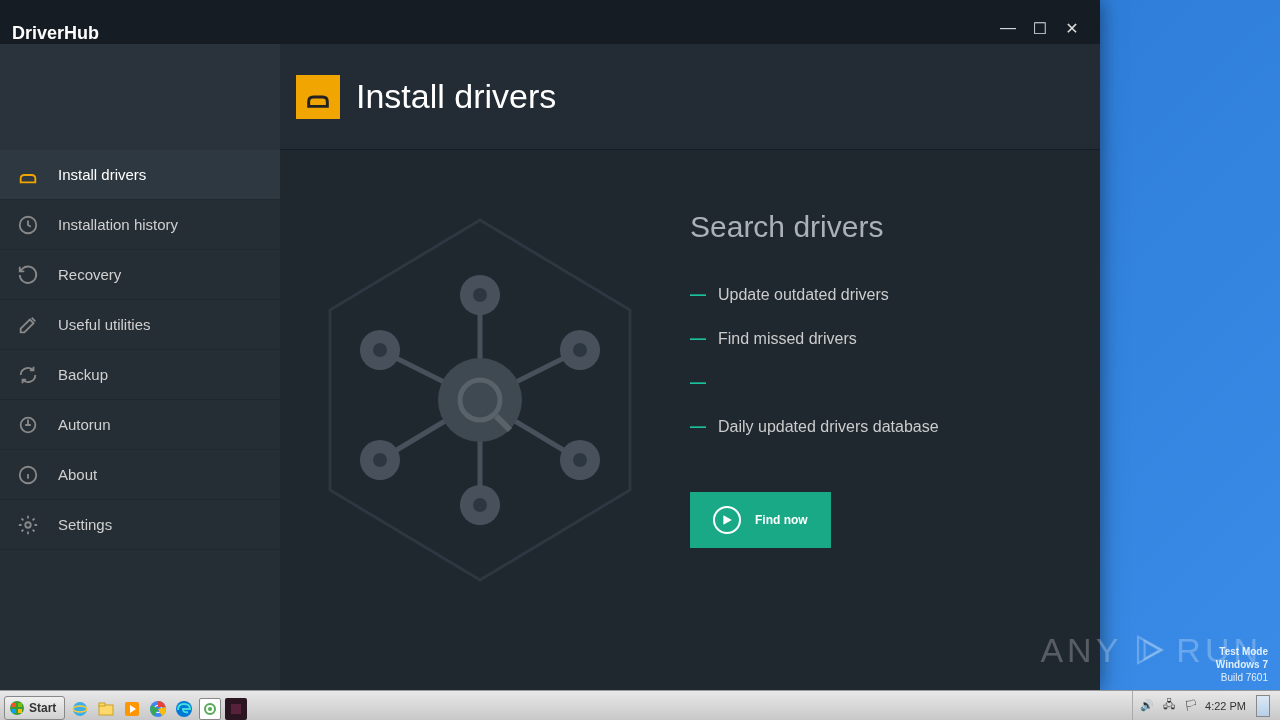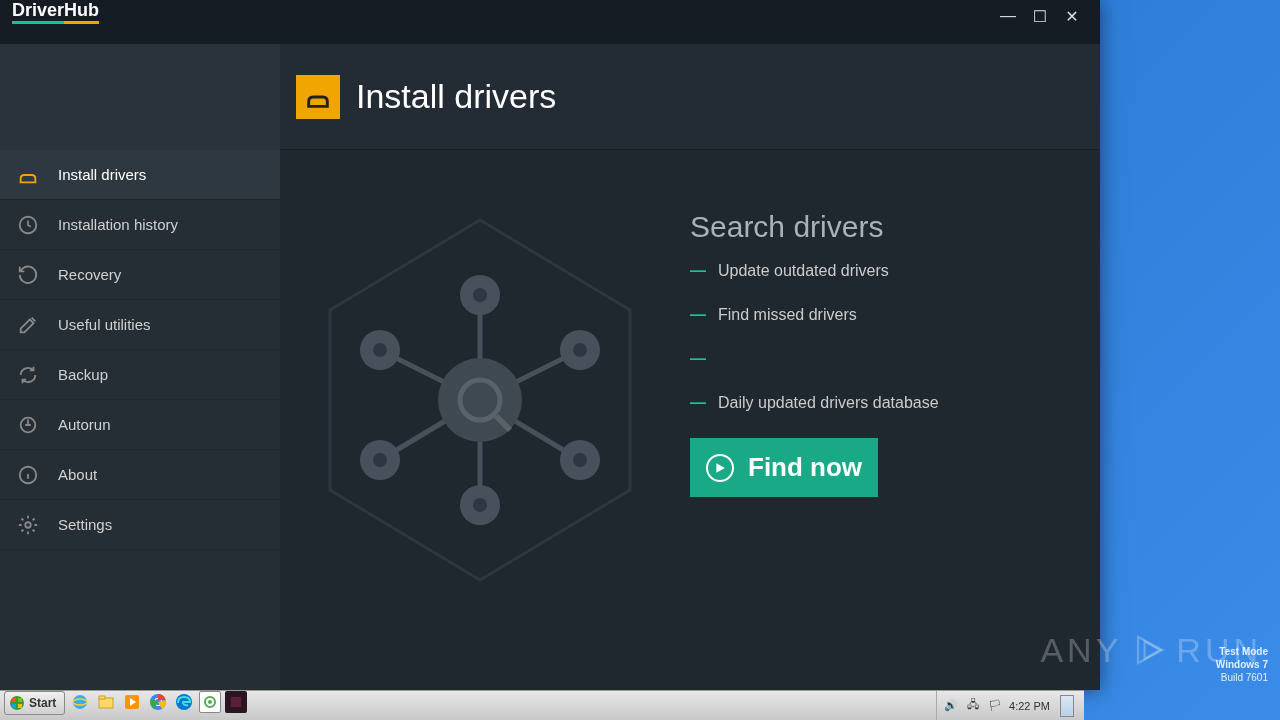--- a/index.html
+++ b/index.html
@@ -1,20 +1,20 @@
 <!DOCTYPE html>
 <html><head>
 <meta charset="utf-8">
 <style>
 * { margin: 0; padding: 0; box-sizing: border-box; font-family: "Segoe UI", Arial, sans-serif; }
 body { width: 1280px; height: 720px; overflow: hidden; background: linear-gradient(135deg, #1a5fb4 0%, #2d7dd8 50%, #3a8ce8 100%); position: relative; }
 
 .app-window { position: absolute; top: 0; left: 0; width: 1100px; height: 690px; background: #1f272f; color: #e0e0e0; display: flex; flex-direction: column; box-shadow: 0 0 20px rgba(0,0,0,0.5); }
 
-.titlebar { height: 44px; background: #161c23; display: flex; align-items: flex-start; padding: 0 12px; }
+.titlebar { height: 44px; background: #161c23; display: flex; align-items: flex-end; padding: 0 12px; }
 .logo { font-size: 18px; font-weight: 600; color: #fff; }
 .logo .d { border-bottom: 3px solid #19c09a; padding-bottom: 1px; }
 .logo .h { border-bottom: 3px solid #f0a500; padding-bottom: 1px; }
 .titlebar-spacer { flex: 1; }
 .win-btn { width: 32px; height: 32px; display: flex; align-items: center; justify-content: center; color: #ddd; cursor: pointer; font-size: 16px; }
 
 .app-body { flex: 1; display: flex; }
 
 .sidebar { width: 280px; background: #252d35; display: flex; flex-direction: column; }
 .sidebar-top-gap { height: 106px; background: #2a333c; }
@@ -23,31 +23,31 @@
 .sidebar-icon { width: 24px; height: 24px; display: flex; align-items: center; justify-content: center; }
 
 .main { flex: 1; background: #1f272f; display: flex; flex-direction: column; }
 .main-header { height: 106px; background: #232c34; display: flex; align-items: center; padding: 0 16px; gap: 16px; border-bottom: 1px solid #161c23;}
 .header-icon { width: 44px; height: 44px; background: #f0a500; display: flex; align-items: center; justify-content: center; }
 .header-title { font-size: 34px; font-weight: 400; color: #fff; }
 
 .main-content { flex: 1; display: flex; padding: 50px 30px; gap: 40px; position: relative; }
 .hex-art { width: 340px; height: 420px; opacity: 0.55; }
 .feature-col { flex: 1; padding-top: 10px; }
-.feature-title { font-size: 30px; color: #aab2b8; margin-bottom: 18px; font-weight: 400;}
+.feature-title { font-size: 30px; color: #aab2b8; margin-bottom: 42px; font-weight: 400;}
 .feature-item { display: flex; align-items: center; gap: 12px; margin-bottom: 26px; font-size: 16px; color: #ccc; }
 .dash { color: #19c09a; font-weight: bold; }
-.find-btn { background: #19a986; color: #fff; border: none; padding: 14px 16px; font-size: 26px; font-weight: 600; display: inline-flex; align-items: center; gap: 14px; cursor: pointer; }
+.find-btn { margin-top: 30px; background: #19a986; color: #fff; border: none; padding: 14px 23px; font-size: 12px; font-weight: 600; display: inline-flex; align-items: center; gap: 14px; cursor: pointer; }
 .play-circle { width: 28px; height: 28px; border: 2px solid #fff; border-radius: 50%; display: flex; align-items: center; justify-content: center; }
 
 .watermark { position: absolute; bottom: 36px; right: 12px; text-align: right; color: rgba(255,255,255,0.85); font-size: 10px; line-height: 1.3; z-index: 5; }
 .watermark .t { font-weight: 600; }
 .anyrun { position: absolute; bottom: 48px; right: 18px; color: rgba(255,255,255,0.25); font-size: 34px; font-weight: 300; letter-spacing: 4px; display: flex; align-items: center; gap: 5px; pointer-events:none;}
 
-.taskbar { position: absolute; bottom: 0; left: 0; width: 1084px; height: 30px; background: linear-gradient(#e8e8e8, #c8c8c8); border-top: 1px solid #999; display: flex; align-items: flex-start; padding: 0 4px; }
+.taskbar { position: absolute; bottom: 0; left: 0; width: 1280px; height: 30px; background: linear-gradient(#e8e8e8, #c8c8c8); border-top: 1px solid #999; display: flex; align-items: flex-end; padding: 0 4px; }
 .start-btn { height: 24px; padding: 0 8px 0 4px; background: linear-gradient(#f0f0f0,#d0d0d0); border: 1px solid #888; border-radius: 3px; display: flex; align-items: center; gap: 4px; font-size: 12px; font-weight: bold; color: #333; cursor: pointer; }
 .win-orb { width: 16px; height: 16px; }
 .tb-icon { width: 22px; height: 22px; margin-left: 4px; display: flex; align-items: center; justify-content: center; cursor: pointer; border-radius: 2px; }
 .tb-spacer { flex: 1; }
 .tray { display: flex; align-items: center; gap: 6px; padding: 0 6px; font-size: 11px; color: #333; height:100%; border-left: 1px solid #aaa;}
 .tray-icon { width: 16px; height: 16px; display: flex; align-items: center; justify-content: center; }
 .show-desktop { width: 14px; height: 22px; border: 1px solid #888; background: linear-gradient(#dce8f5,#b8d0e8); margin-left: 4px; cursor:pointer;}
 </style>
 </head>
 <body>

